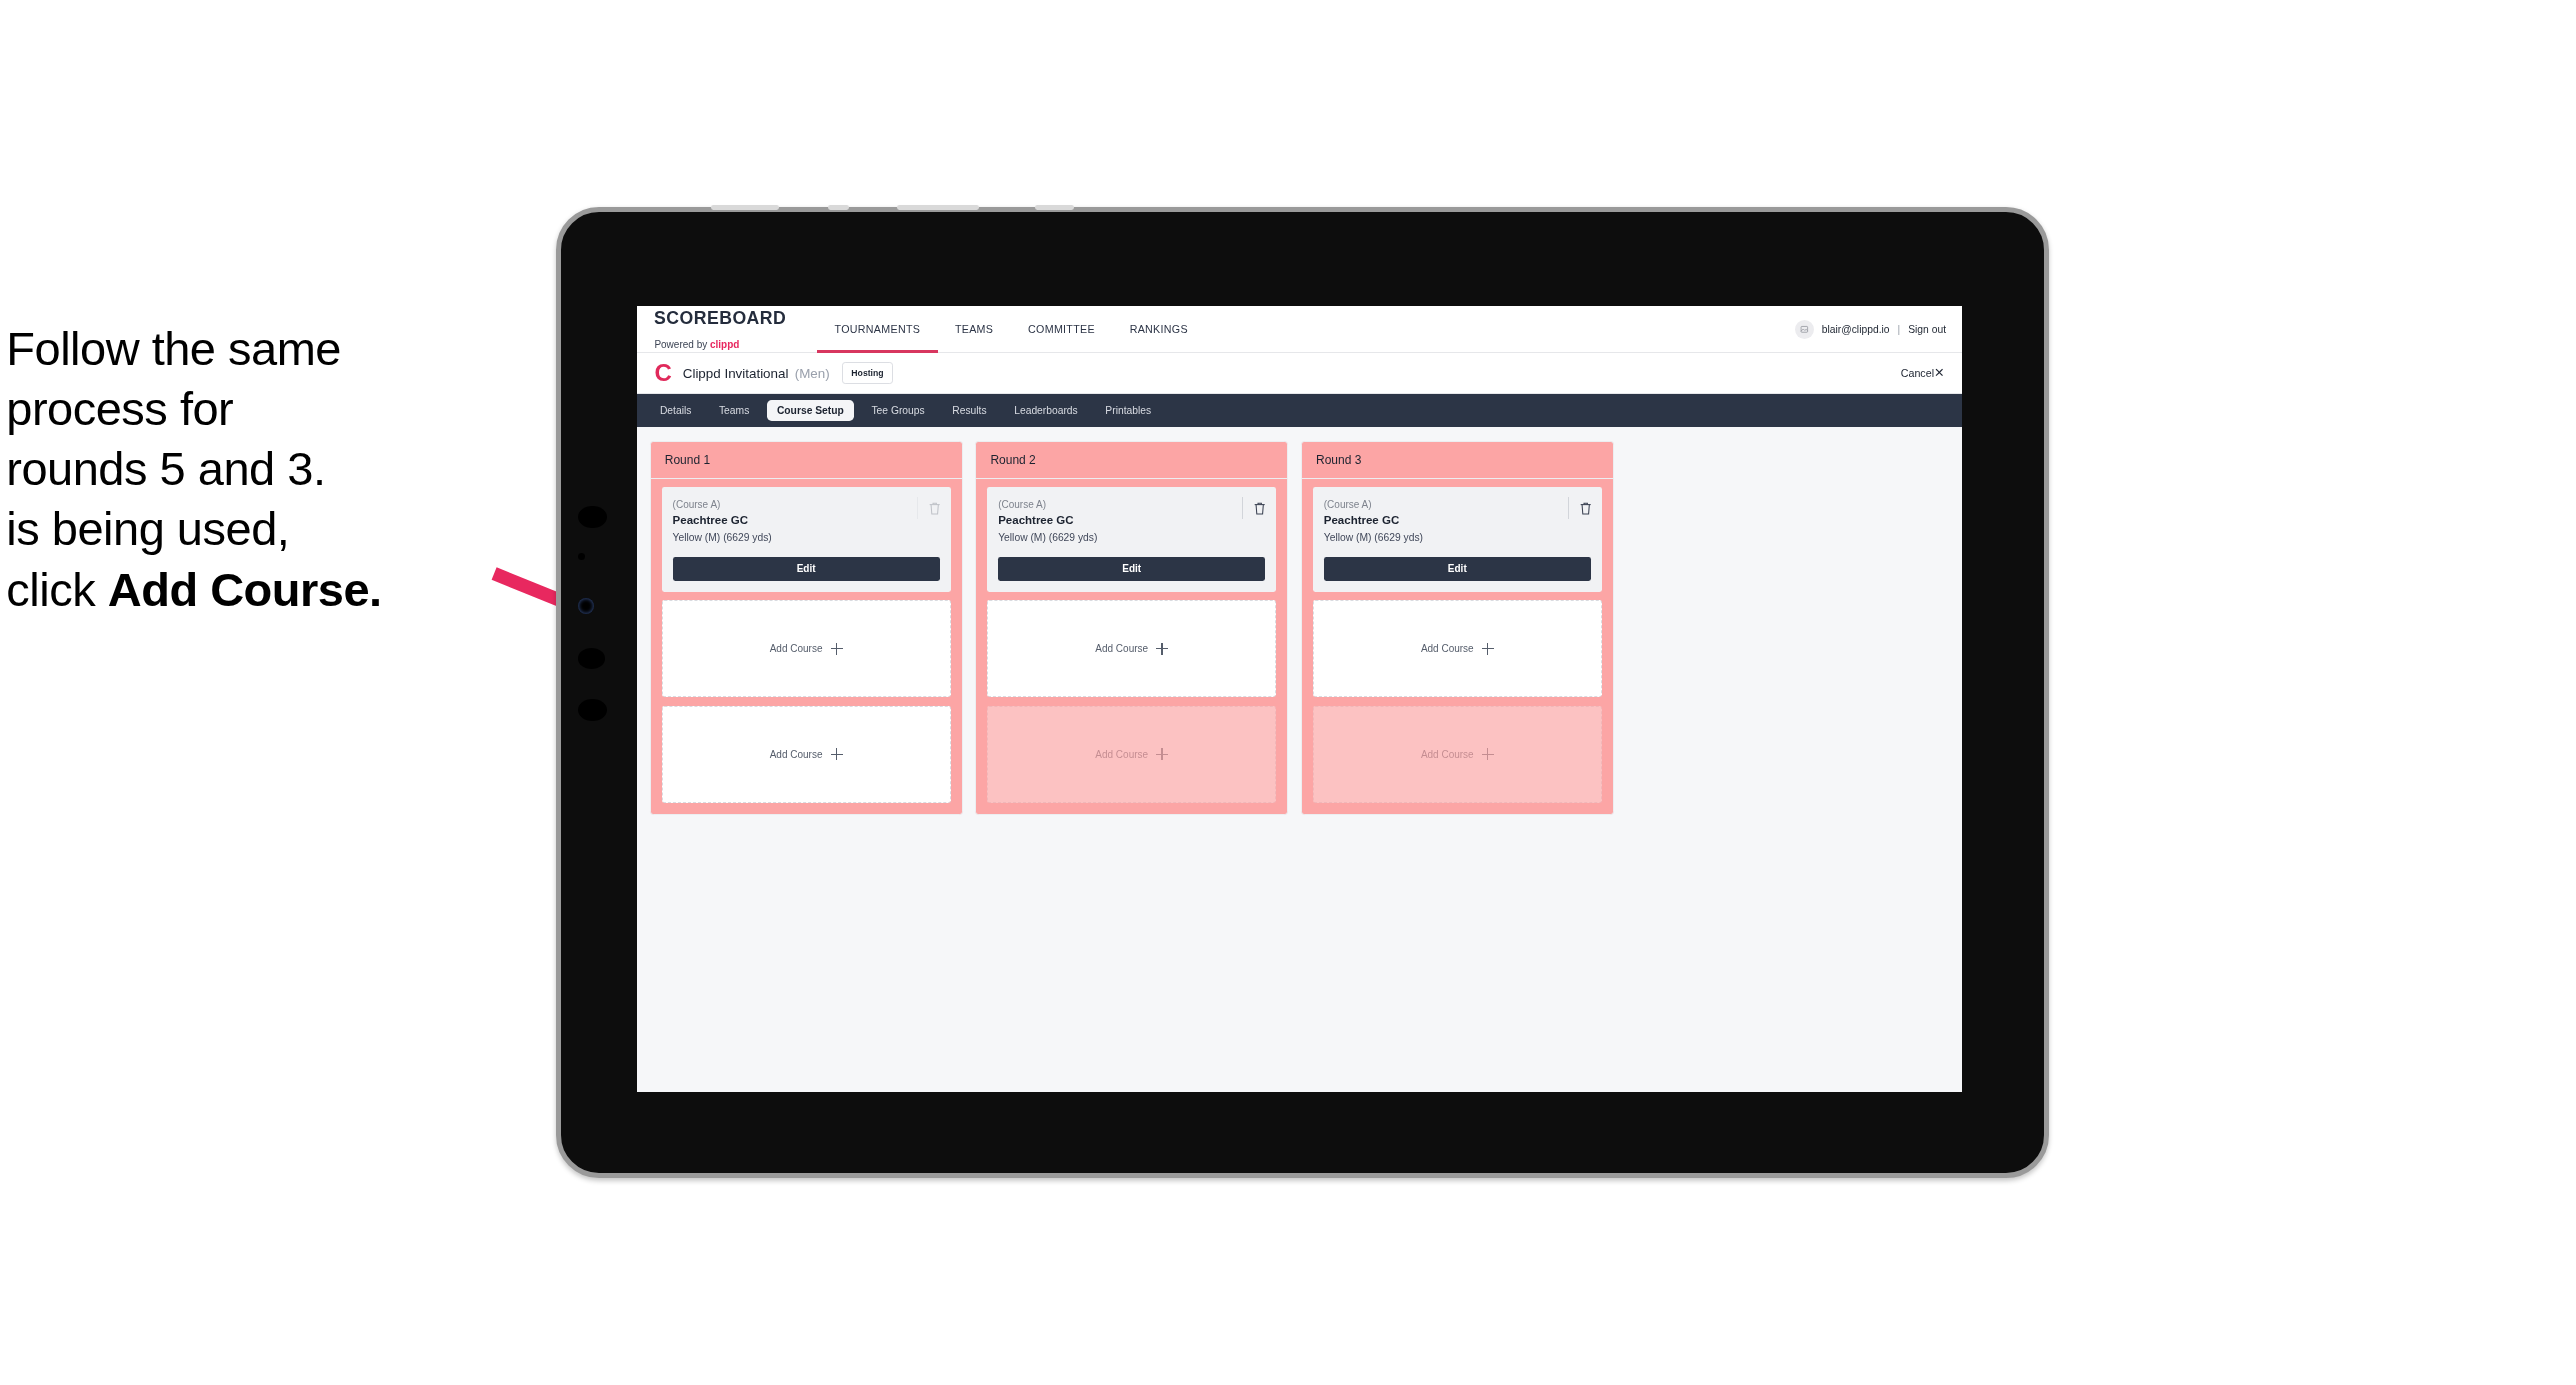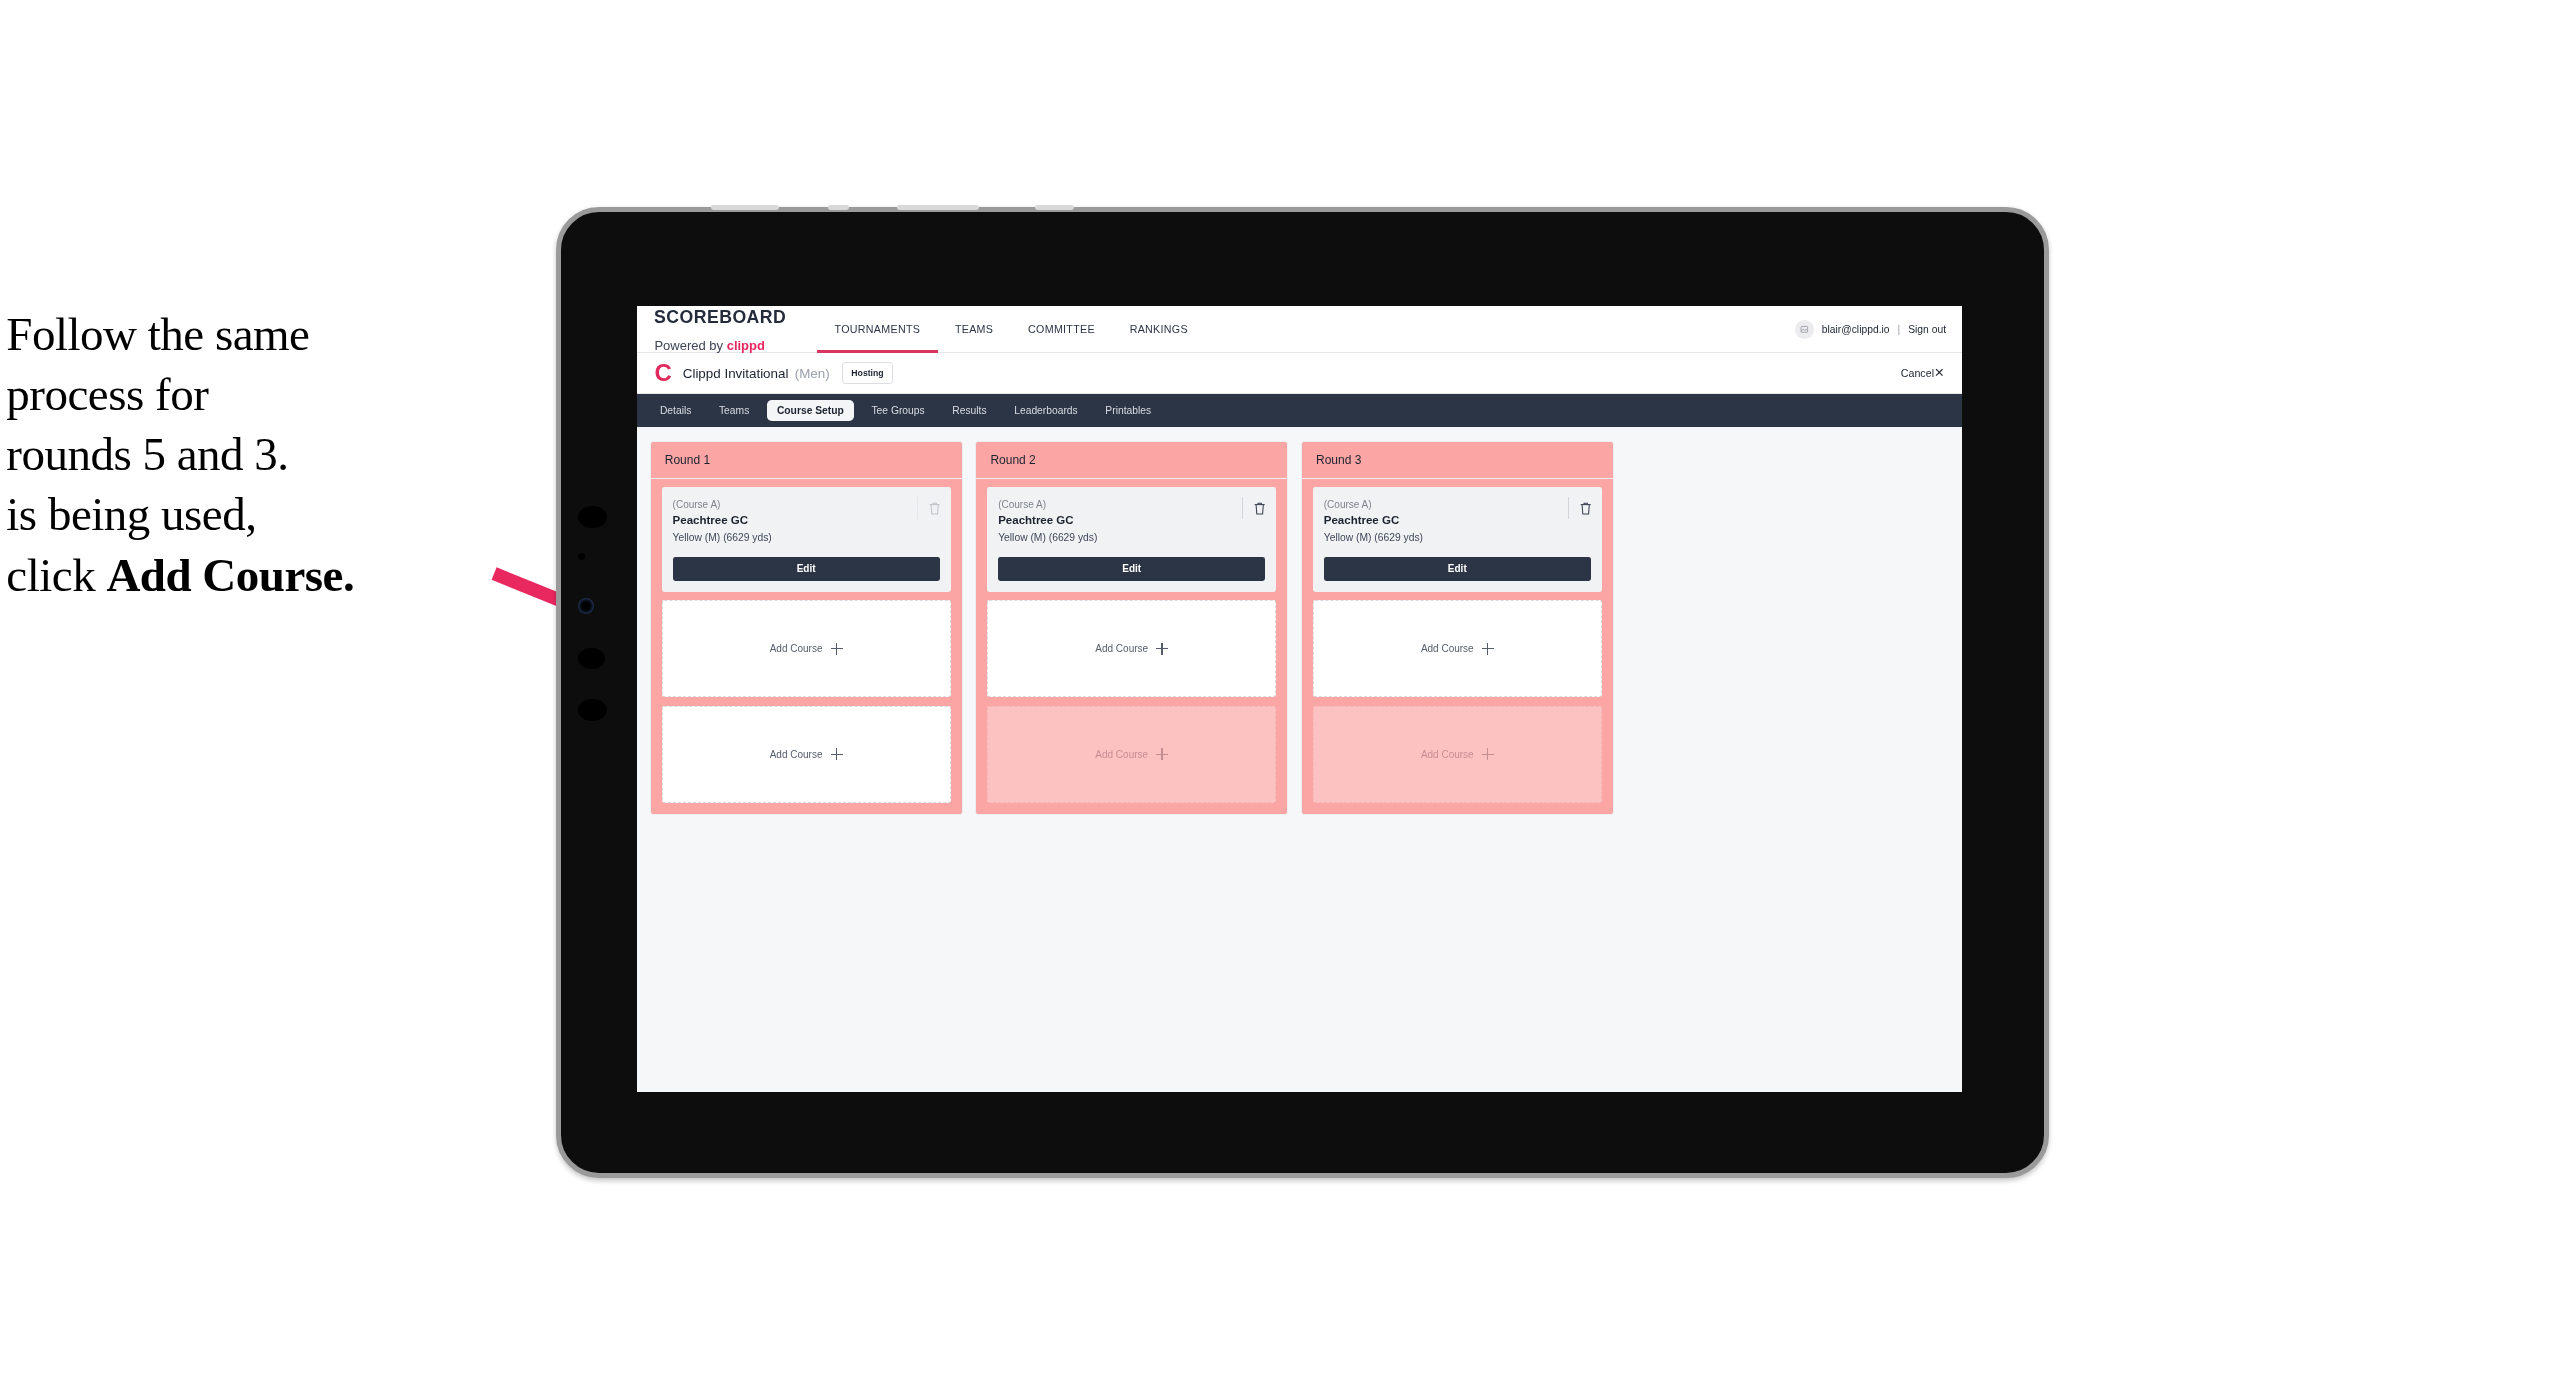--- a/index.html
+++ b/index.html
@@ -7,27 +7,26 @@
     width: 2576px; height: 1386px;
     background: #ffffff;
     font-family: "Liberation Sans", sans-serif;
     overflow: hidden;
   }
   .stage { position: relative; width: 2576px; height: 1386px; background:#fff; }
 
   
   .annotation {
     position: absolute;
-    left: 6.3px; top: 304px;
+    left: 6.3px; top: 319px;
     width: 505px;
     font-size: 47px;
     line-height: 1.28;
     color: #000000;
     letter-spacing: -0.5px;
-    font-family: Liberation Serif, serif;
   }
   .annotation .ln { display: block; white-space: nowrap; }
   .annotation b { font-weight: 700; }
 
   
   .arrow-svg { position: absolute; left: 442px; top: 537px; width: 379px; height: 190px; overflow: visible; }
 
   
   .tablet {
     position: absolute;
@@ -73,21 +72,21 @@
   .brand {
     display:flex; flex-direction:column; justify-content:center;
     padding: 0 20.5px 0 17.4px;
     min-width: 141px;
   }
   .brand-title {
     font-family:"Liberation Sans", sans-serif;
     font-weight:700; font-size:19px; letter-spacing:0.5px;
     color:#242c3c; line-height:1; transform: scaleX(0.93); transform-origin:left center;
   }
-  .brand-sub { font-size:13px; color:#3c4454; margin-top:13px; line-height:1; }
+  .brand-sub { font-size:10px; color:#3c4454; margin-top:13px; line-height:1; }
   .brand-sub .pink { color:#e8275f; font-weight:700; }
 
   .navlinks { display:flex; align-items:stretch; }
   .navlink {
     display:flex; align-items:center;
     padding: 0 17.4px;
     font-size: 10.7px;
     letter-spacing: 0.3px;
     color:#2c3446;
     cursor:pointer;

